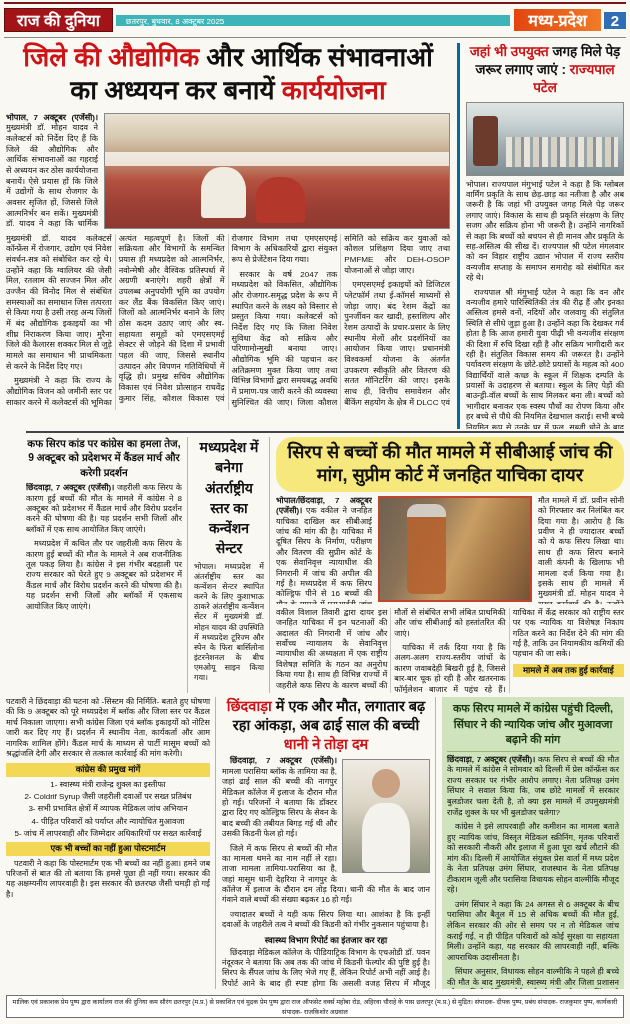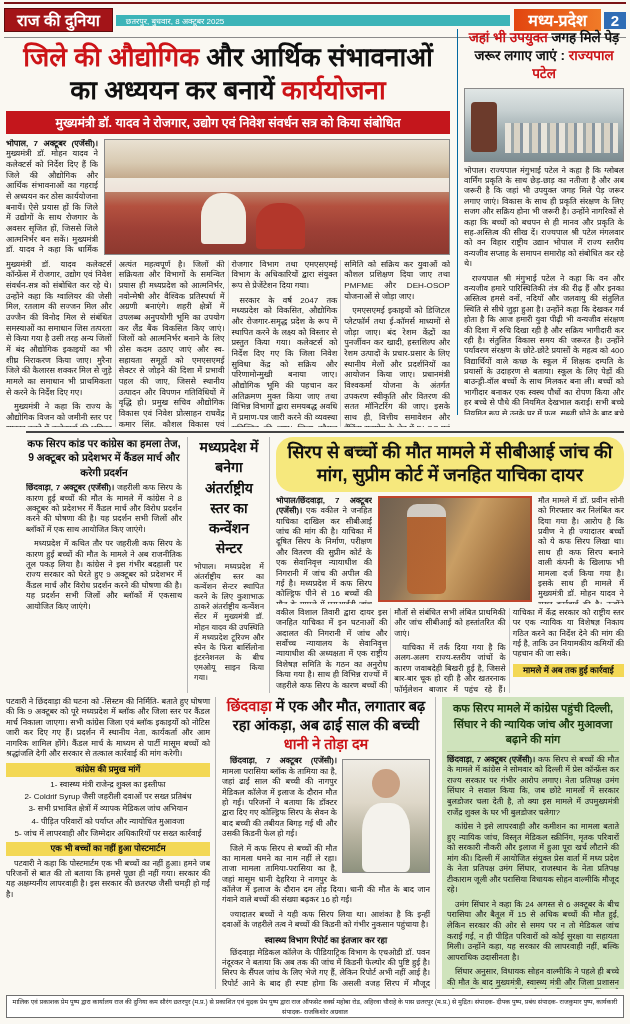--- a/index.html
+++ b/index.html
@@ -29,21 +29,21 @@
   .conference-photo{flex:1;background:linear-gradient(180deg,#e9e1d2 0%,#d8cab2 20%,#c3a98b 34%,
                     #b4513f 58%,#9e4036 78%,#8d392f 100%);}
   .conference-photo .strip{position:absolute;top:34%;left:0;right:0;height:12%;background:rgba(250,250,245,.8);}
   .conference-photo .fig1{position:absolute;bottom:8%;left:28%;width:13%;height:45%;border-radius:45% 45% 8% 8%;background:#f1ece2;}
   .conference-photo .fig2{position:absolute;bottom:4%;left:44%;width:14%;height:40%;border-radius:45% 45% 8% 8%;background:#b3372b;}
   .lead-cols{margin-top:5px;height:176px;column-count:4;column-gap:7px;column-rule:1px solid #c7c7c7;
              font-size:8.1px;text-align:justify;line-height:1.32;overflow:hidden;}
   p.np{margin:0 0 4px;text-indent:8px;}
   p.np:first-child{text-indent:0;}
   
-  .gov-zone{position:absolute;top:29px;left:457px;width:167px;height:386px;border-left:1px solid #0369a1;
+  .gov-zone{position:absolute;top:43px;left:457px;width:167px;height:386px;border-left:3px solid #0369a1;
             padding-left:6px;overflow:hidden;box-sizing:border-box;}
   .gov-headline{font-weight:bold;font-size:13.5px;line-height:1.35;text-align:center;}
   .gov-photo{margin-top:4px;height:72px;background:linear-gradient(180deg,#e0e6e5 0%,#c7d0d1 30%,#a0aeb1 58%,#7d8d92 100%);}
   .gov-photo .podium{position:absolute;left:4%;top:18%;width:16%;height:70%;background:#6c3b2c;border-radius:4px;}
   .gov-photo .crowd{position:absolute;right:3%;bottom:10%;width:72%;height:42%;
        background:repeating-linear-gradient(90deg,#e8e4da 0 6px,#9aa5a8 6px 9px,#d8d2c4 9px 15px,#8795a0 15px 18px);}
   .gov-body{margin-top:4px;font-size:8px;text-align:justify;line-height:1.3;height:268px;overflow:hidden;}
   
   .bandC{position:absolute;top:431px;left:6px;right:6px;height:262px;border-top:2px solid #444;
          padding-top:4px;display:flex;gap:6px;box-sizing:border-box;margin-left:20px;}
@@ -99,21 +99,20 @@
     <div class="mast-edition">मध्य-प्रदेश</div>
     <div class="mast-page">2</div>
   </div>
   <div class="mastline"></div>
 
   <div class="lead-zone">
     <div class="lead-headline">
       <div><span class="red">जिले की औद्योगिक</span><span class="blk"> और आर्थिक संभावनाओं</span></div>
       <div><span class="blk">का अध्ययन कर बनायें </span><span class="red">कार्ययोजना</span></div>
     </div>
-    <div class="lead-kicker">मुख्यमंत्री डॉ. यादव ने रोजगार, उद्योग एवं निवेश संवर्धन सत्र को किया संबोधित</div>
     <div class="lead-top">
       <div class="lead-col1">
         <strong class="dl">भोपाल, 7 अक्टूबर (एजेंसी)।</strong>
         <span>मुख्यमंत्री डॉ. मोहन यादव ने कलेक्टर्स को निर्देश दिए हैं कि जिले की औद्योगिक और आर्थिक संभावनाओं का गहराई से अध्ययन कर ठोस कार्ययोजना बनायें। ऐसे प्रयास हों कि जिले में उद्योगों के साथ रोजगार के अवसर सृजित हों, जिससे जिले आत्मनिर्भर बन सकें। मुख्यमंत्री डॉ. यादव ने कहा कि धार्मिक पर्यटन को बढ़ावा देने के लिए विशेष पहल करें और स्थानीय स्तर पर निर्मित उत्पादों की बिक्री को प्रोत्साहित किया जाए, जिससे स्थानीय अर्थव्यवस्था को मजबूती मिले। उन्होंने स्वास्थ्य और शिक्षा को भी रोजगार से जोड़ने की बात कही जिससे युवाओं के लिए व्यापक अवसर उपलब्ध हों। खाद्य प्रसंस्करण इकाइयों की स्थापना को प्राथमिकता देने पर जोर देते हुए कहा कि इस क्षेत्र में निवेश बढ़ने से ग्रामीण और अर्धशहरी क्षेत्रों में रोजगार के नए द्वार खुलेंगे।</span>
       </div>
       <div class="photo conference-photo">
         <div class="strip"></div>
         <div class="fig1"></div>
         <div class="fig2"></div>
       </div>

